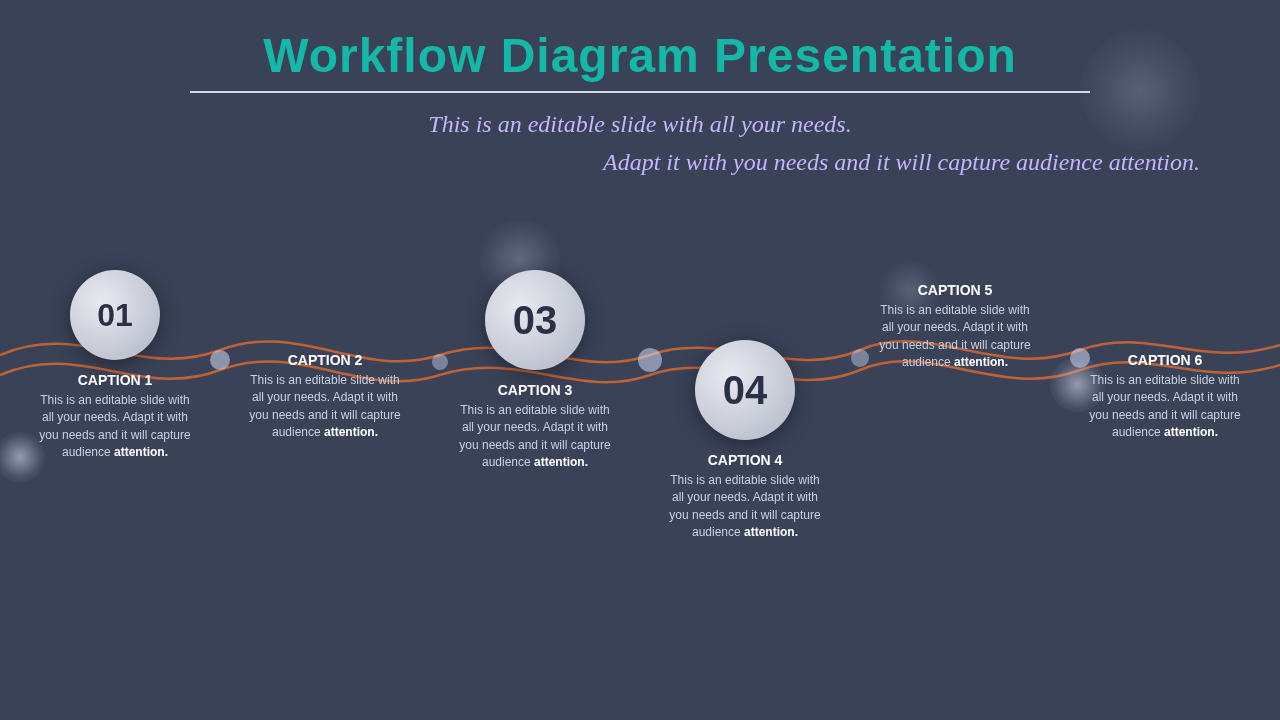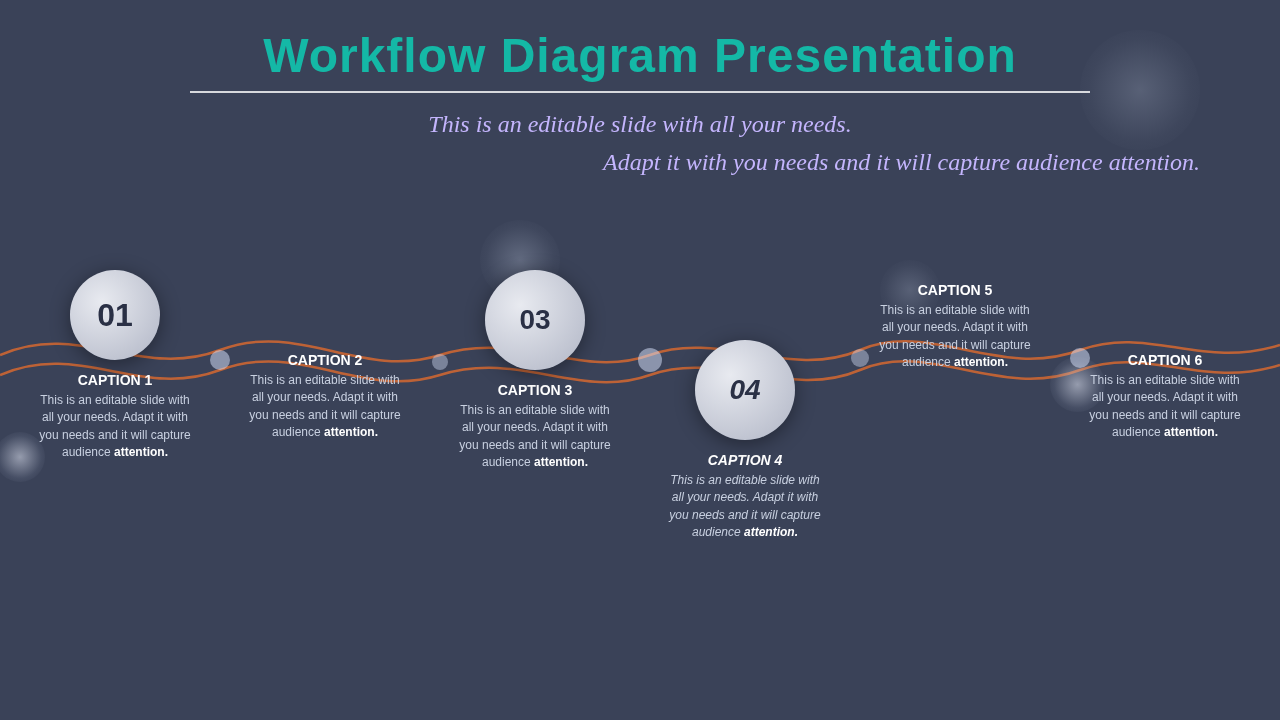--- a/index.html
+++ b/index.html
@@ -92,21 +92,21 @@
       width: 180px;
       position: relative;
     }
 
     
     
 
     .step-1 { margin-top: 0px; }
     .step-2 { margin-top: 70px; }
     .step-3 { margin-top: 0px; }
-    .step-4 { margin-top: 70px; font-style: italic; }
+    .step-4 { margin-top: 70px; }
     .step-5 { margin-top: 0px; }
     .step-6 { margin-top: 70px; }
 
     .step-circle {
       width: 90px;
       height: 90px;
       border-radius: 50%;
       background: radial-gradient(circle at 35% 35%, #e8eaf0, #b0b5c5);
       display: flex;
       align-items: center;
@@ -118,21 +118,21 @@
       box-shadow: 0 4px 20px rgba(0,0,0,0.4);
       flex-shrink: 0;
       position: relative;
       z-index: 4;
     }
 
     .step-3 .step-circle,
     .step-4 .step-circle {
       width: 100px;
       height: 100px;
-      font-size: 28px;
+      font-size: 40px;
     }
 
     .step-text {
       margin-top: 12px;
       text-align: center;
       color: #ffffff;
       width: 160px;
     }
 
     .step-caption {

